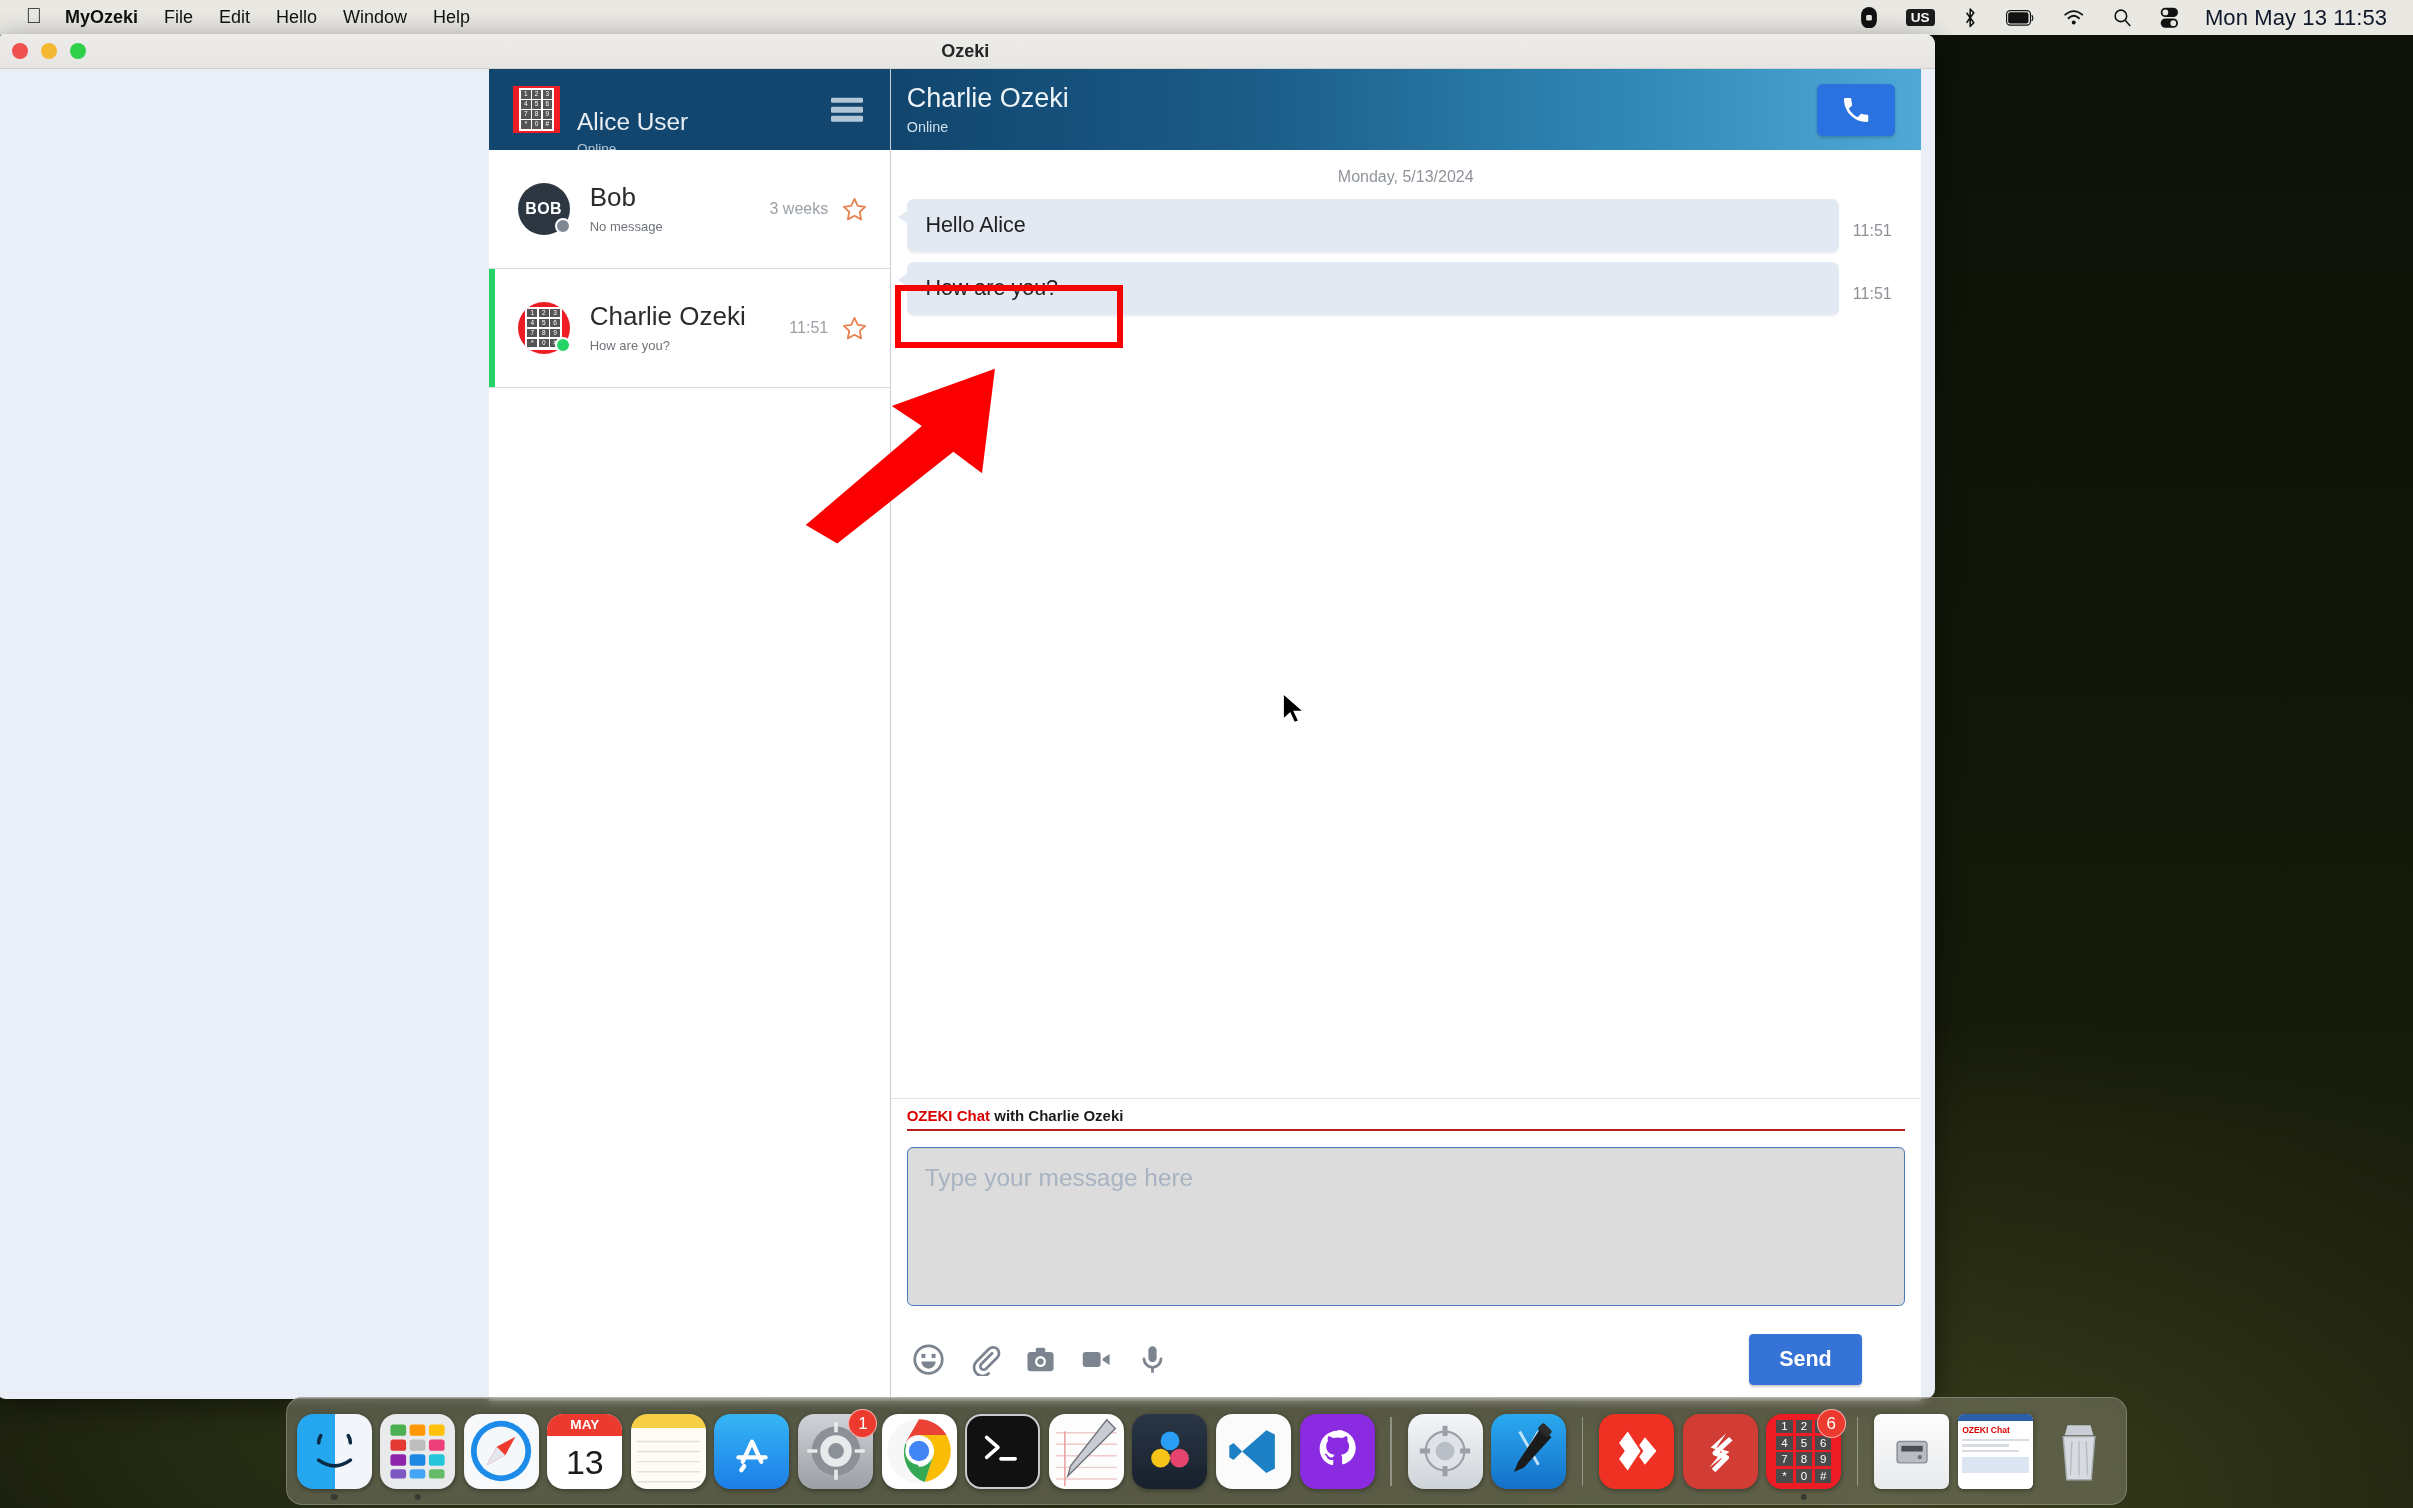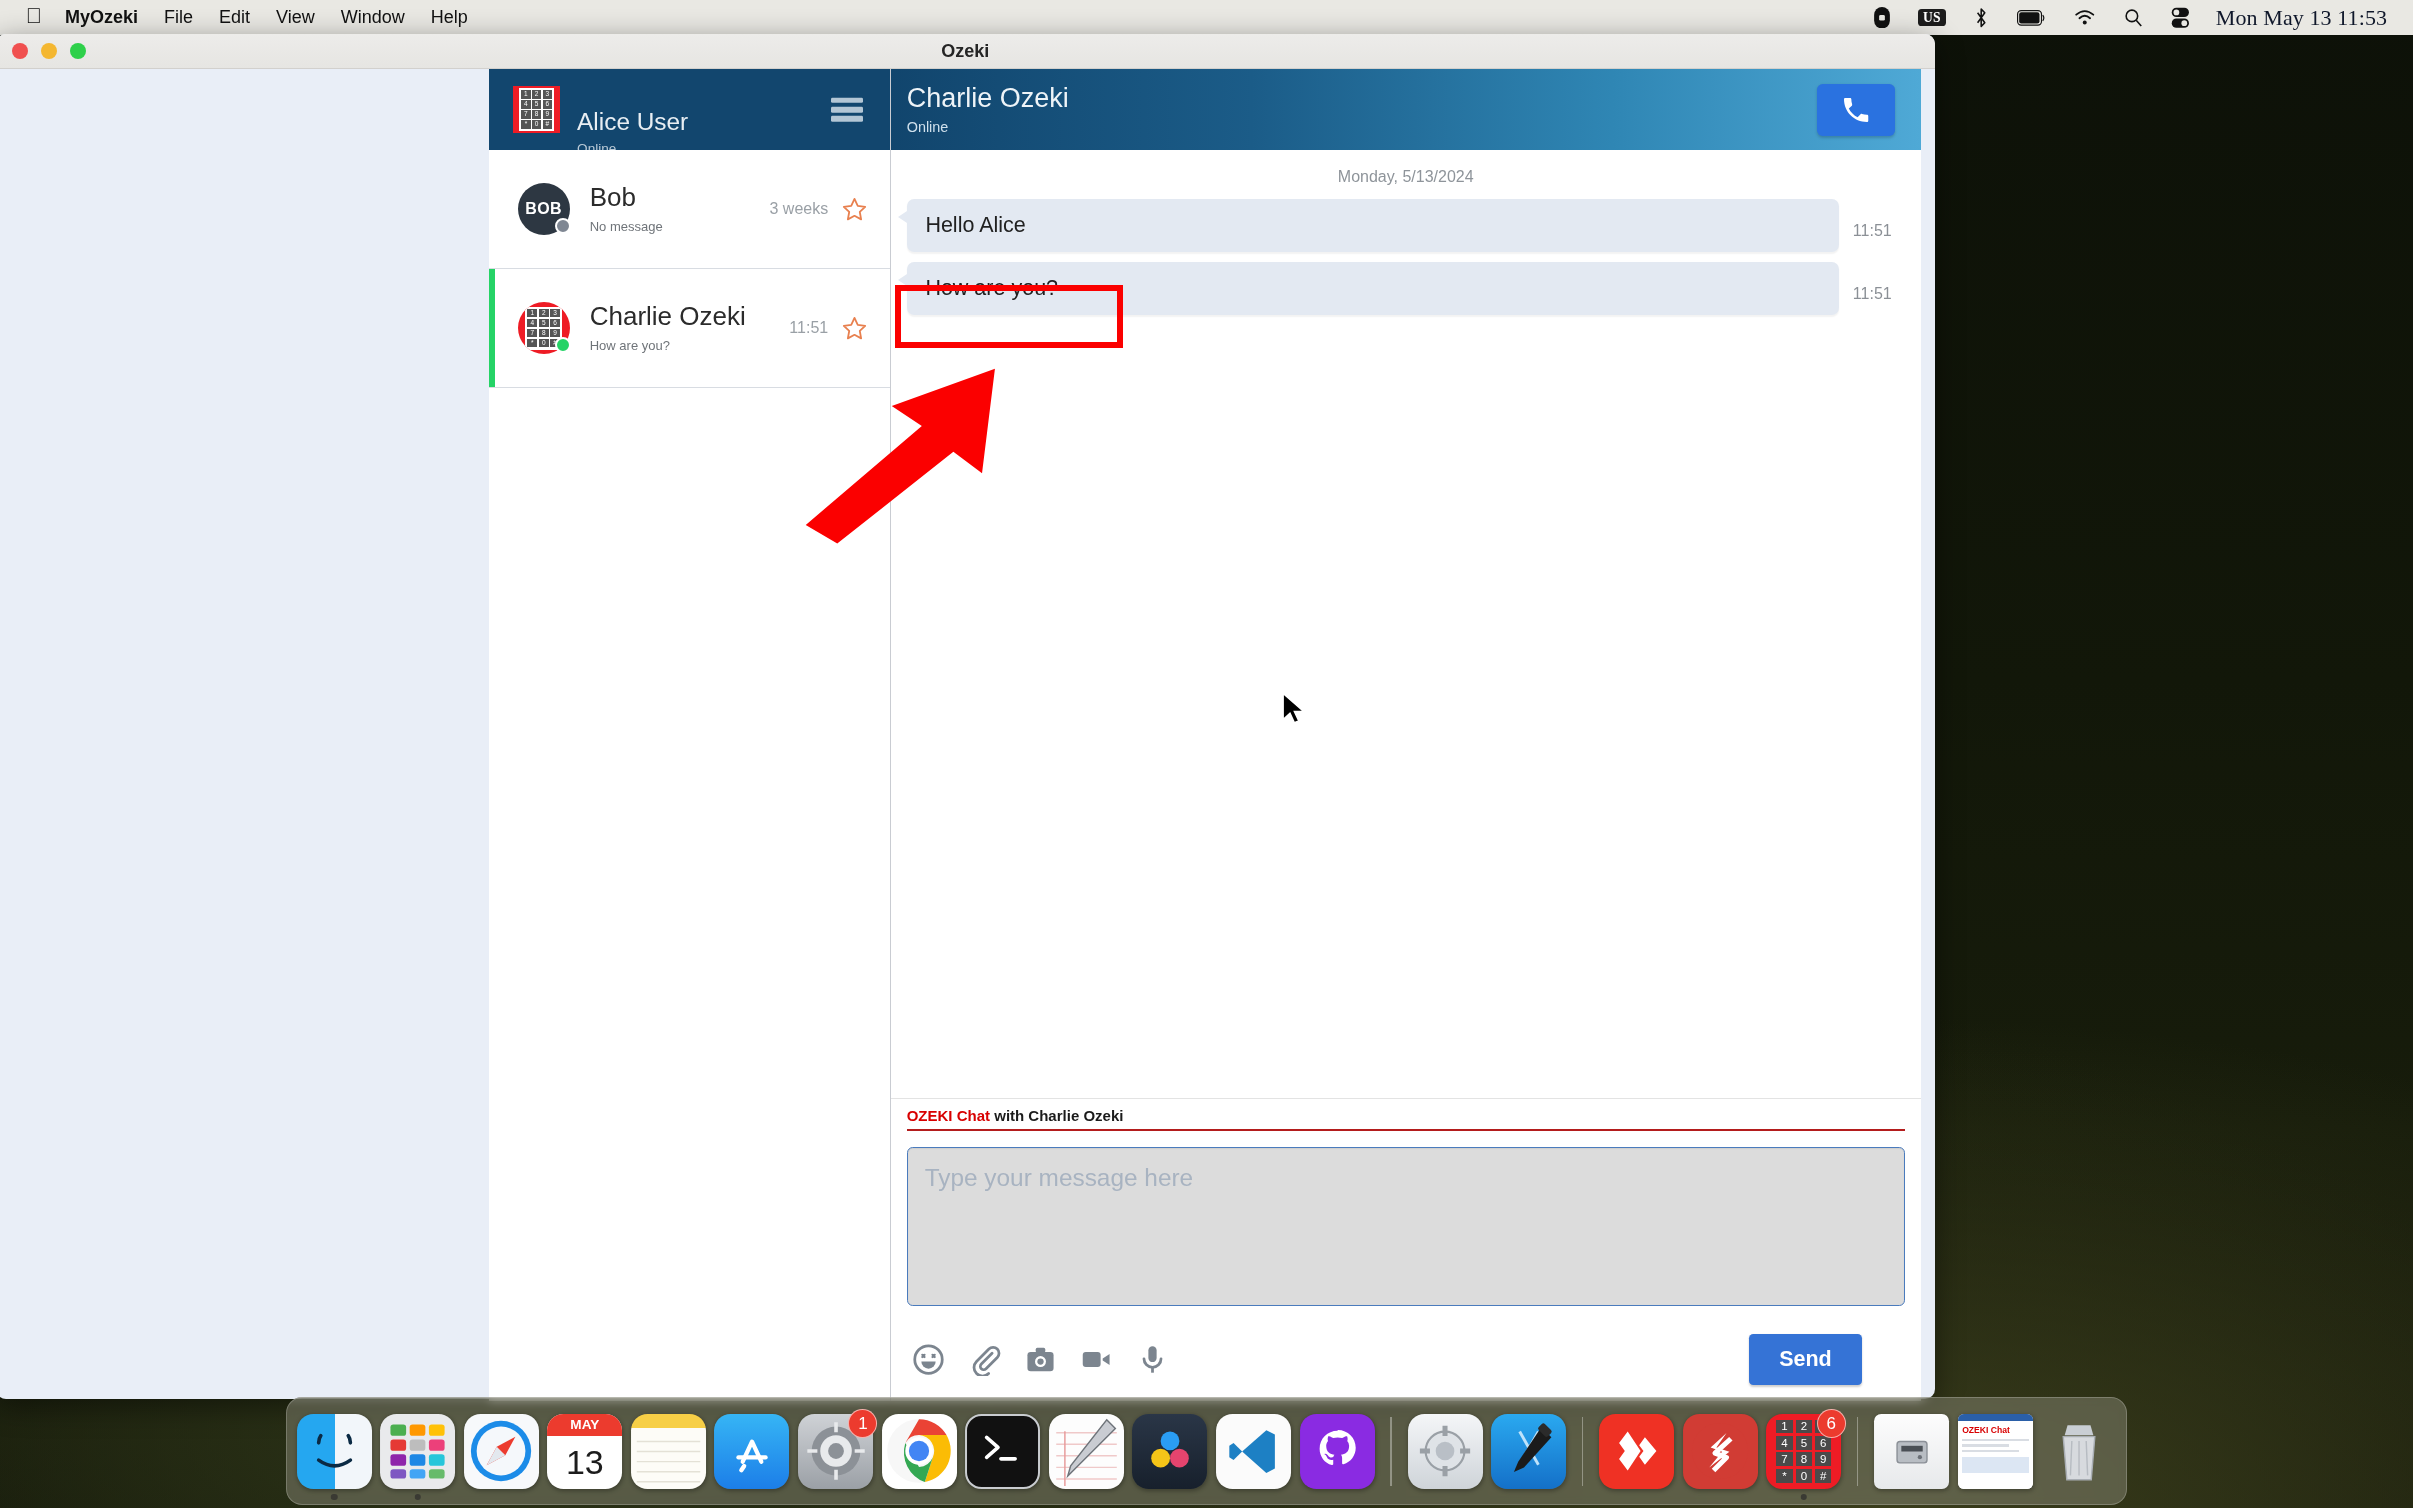--- a/index.html
+++ b/index.html
@@ -25,21 +25,21 @@
   }
   .mb-left{display:flex;align-items:center;height:35px;padding-left:21.5px;}
   .mb-item{
     font-size:18px;color:#111;padding:0 13px;line-height:35px;white-space:nowrap;
   }
   .mb-item.bold{font-weight:bold;}
   .apple-logo{
     font-size:21.5px;color:#111;padding:0 10px 2.9px 4.3px;line-height:35px;
   }
   .mb-right{
-    margin-left:auto;display:flex;align-items:center;height:35px;padding-right:18.7px;gap:4px;font-family:Liberation Serif, serif;
+    margin-left:auto;display:flex;align-items:center;height:35px;padding-right:18.7px;gap:4px;
   }
   .mb-r-item{
     display:flex;align-items:center;justify-content:center;
     height:35px;padding:0 12.2px;color:#111;font-size:17px;
   }
   .mb-clock{font-size:22px;color:#0f172a;padding:0 7.2px 0 10px;white-space:nowrap;letter-spacing:0.1px;}
   .kb-badge{
     background:#1c1c1c;color:#fff;font-size:13.6px;font-weight:bold;
     border-radius:3.6px;padding:2.2px 5px;line-height:1;
   }
@@ -224,21 +224,21 @@
 <body>
 
 <div id="desktop"></div>
 
 <div id="menubar">
   <div class="mb-left">
     <div class="apple-logo"></div>
     <div class="mb-item bold">MyOzeki</div>
     <div class="mb-item">File</div>
     <div class="mb-item">Edit</div>
-    <div class="mb-item">View</div>
+    <div class="mb-item">Hello</div>
     <div class="mb-item">Window</div>
     <div class="mb-item">Help</div>
   </div>
   <div class="mb-right">
     <div class="mb-r-item">
       <svg width="16" height="21.5" viewBox="0 0 22 30">
           <rect x="0" y="0" width="22" height="30" rx="11" fill="#111"></rect>
           <rect x="7" y="11" width="8" height="8" rx="2" fill="#e9e8e3"></rect>
         </svg>
     </div>

